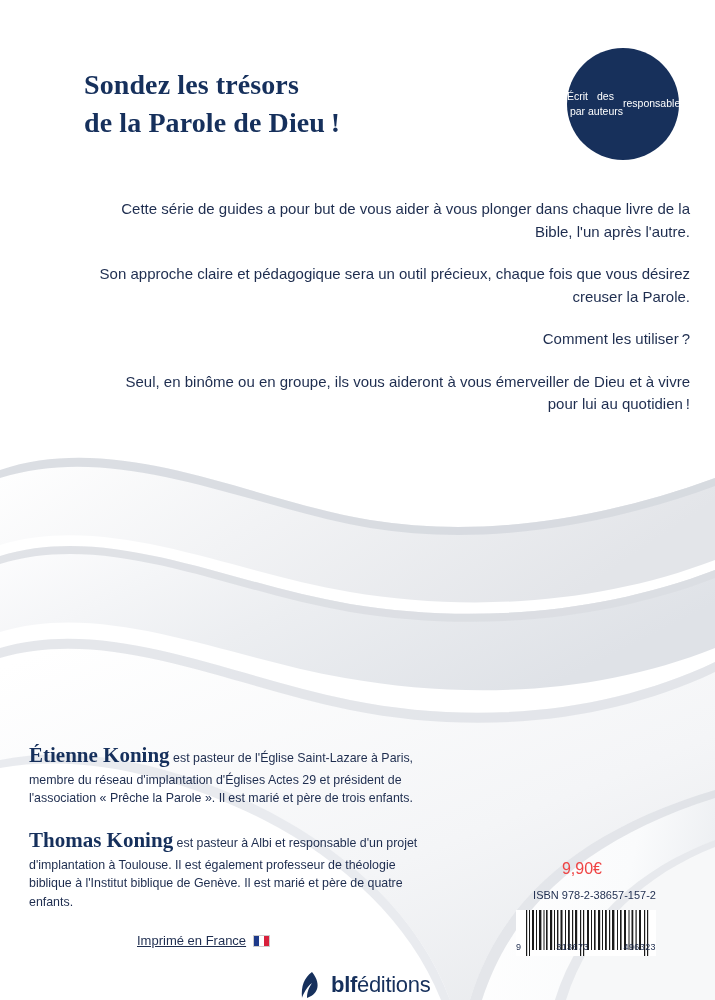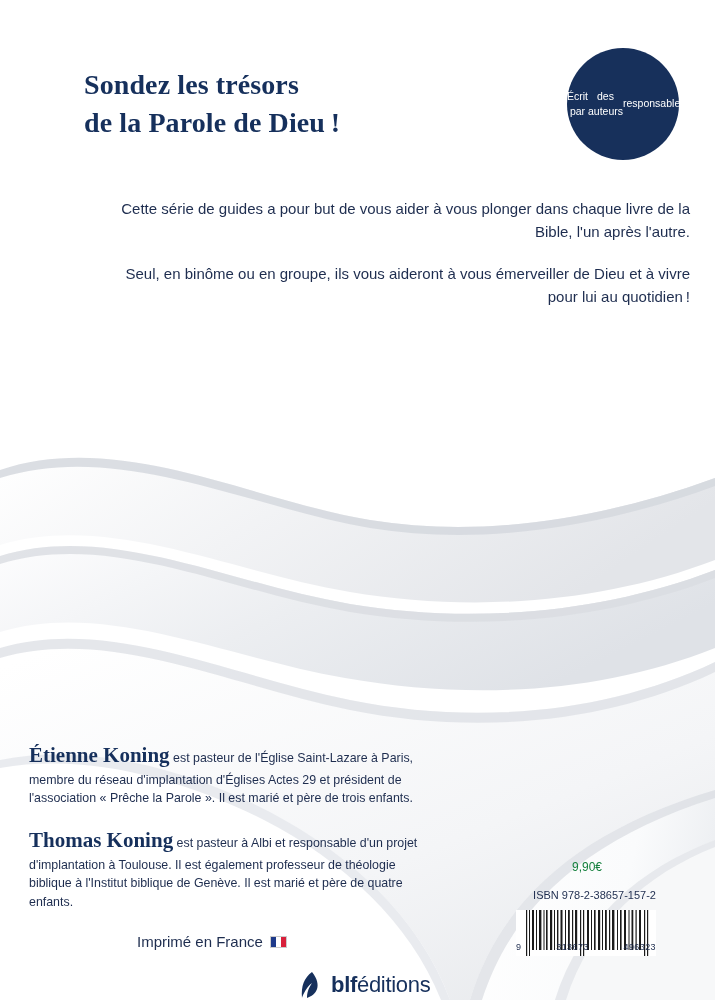--- a/index.html
+++ b/index.html
@@ -104,22 +104,22 @@
     font-size: 21px;
     color: #16305c;
   }
 
   
   .price {
     position: absolute;
     right: 113px;
     top: 860px;
     z-index: 3;
-    font-size: 12px;
-    color: #15803d;
+    font-size: 16px;
+    color: #ef4444;
   }
   .isbn-text {
     position: absolute;
     right: 59px;
     top: 889px;
     z-index: 3;
     font-size: 11px;
     color: #1e2d4f;
     margin-left: 47px;
   }
@@ -145,25 +145,26 @@
     color: #1e2d4f;
     letter-spacing: 0.4px;
   }
 
   
   .printed {
     position: absolute;
     left: 137px;
     top: 933px;
     z-index: 3;
-    font-size: 15px;
+    font-size: 13px;
     color: #1e2d4f;
     display: flex;
     align-items: center;
     gap: 7px;
+    text-decoration: underline;
   }
   .flag {
     display: inline-block;
     width: 15px;
     height: 10px;
     border: 0.5px solid #ccc;
     position: relative;
     overflow: hidden;
   }
   .flag i { position: absolute; top: 0; bottom: 0; width: 33.34%; display:block; }
@@ -245,20 +246,22 @@
   </div>
 
   <div class="badge">
     <span>Écrit par</span>
     <span>des auteurs</span>
     <span>responsable</span>
   </div>
 
   <div class="intro">
     <p>Cette série de guides a pour but de vous aider à vous plonger dans chaque livre de la Bible, l'un après l'autre.</p>
+    <p>Son approche claire et pédagogique sera un outil précieux, chaque fois que vous désirez creuser la Parole.</p>
+    <p>Comment les utiliser ?</p>
     <p>Seul, en binôme ou en groupe, ils vous aideront à vous émerveiller de Dieu et à vivre pour lui au quotidien !</p>
   </div>
 
   <div class="bios">
     <div class="bio">
       <span class="name">Étienne Koning</span><span> est pasteur de l'Église Saint-Lazare à Paris, membre du réseau d'implantation d'Églises Actes 29 et président de l'association « Prêche la Parole ». Il est marié et père de trois enfants.</span>
     </div>
     <div class="bio">
       <span class="name">Thomas Koning</span><span> est pasteur à Albi et responsable d'un projet d'implantation à Toulouse. Il est également professeur de théologie biblique à l'Institut biblique de Genève. Il est marié et père de quatre enfants.</span>
     </div>

